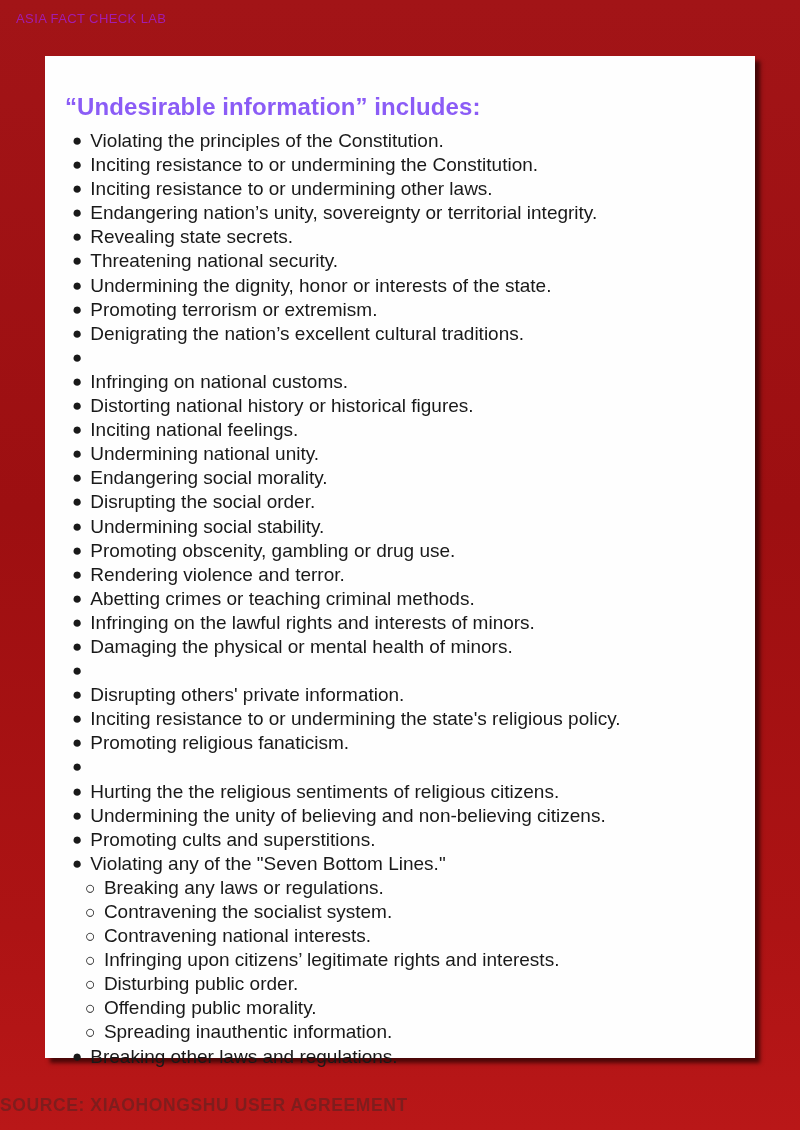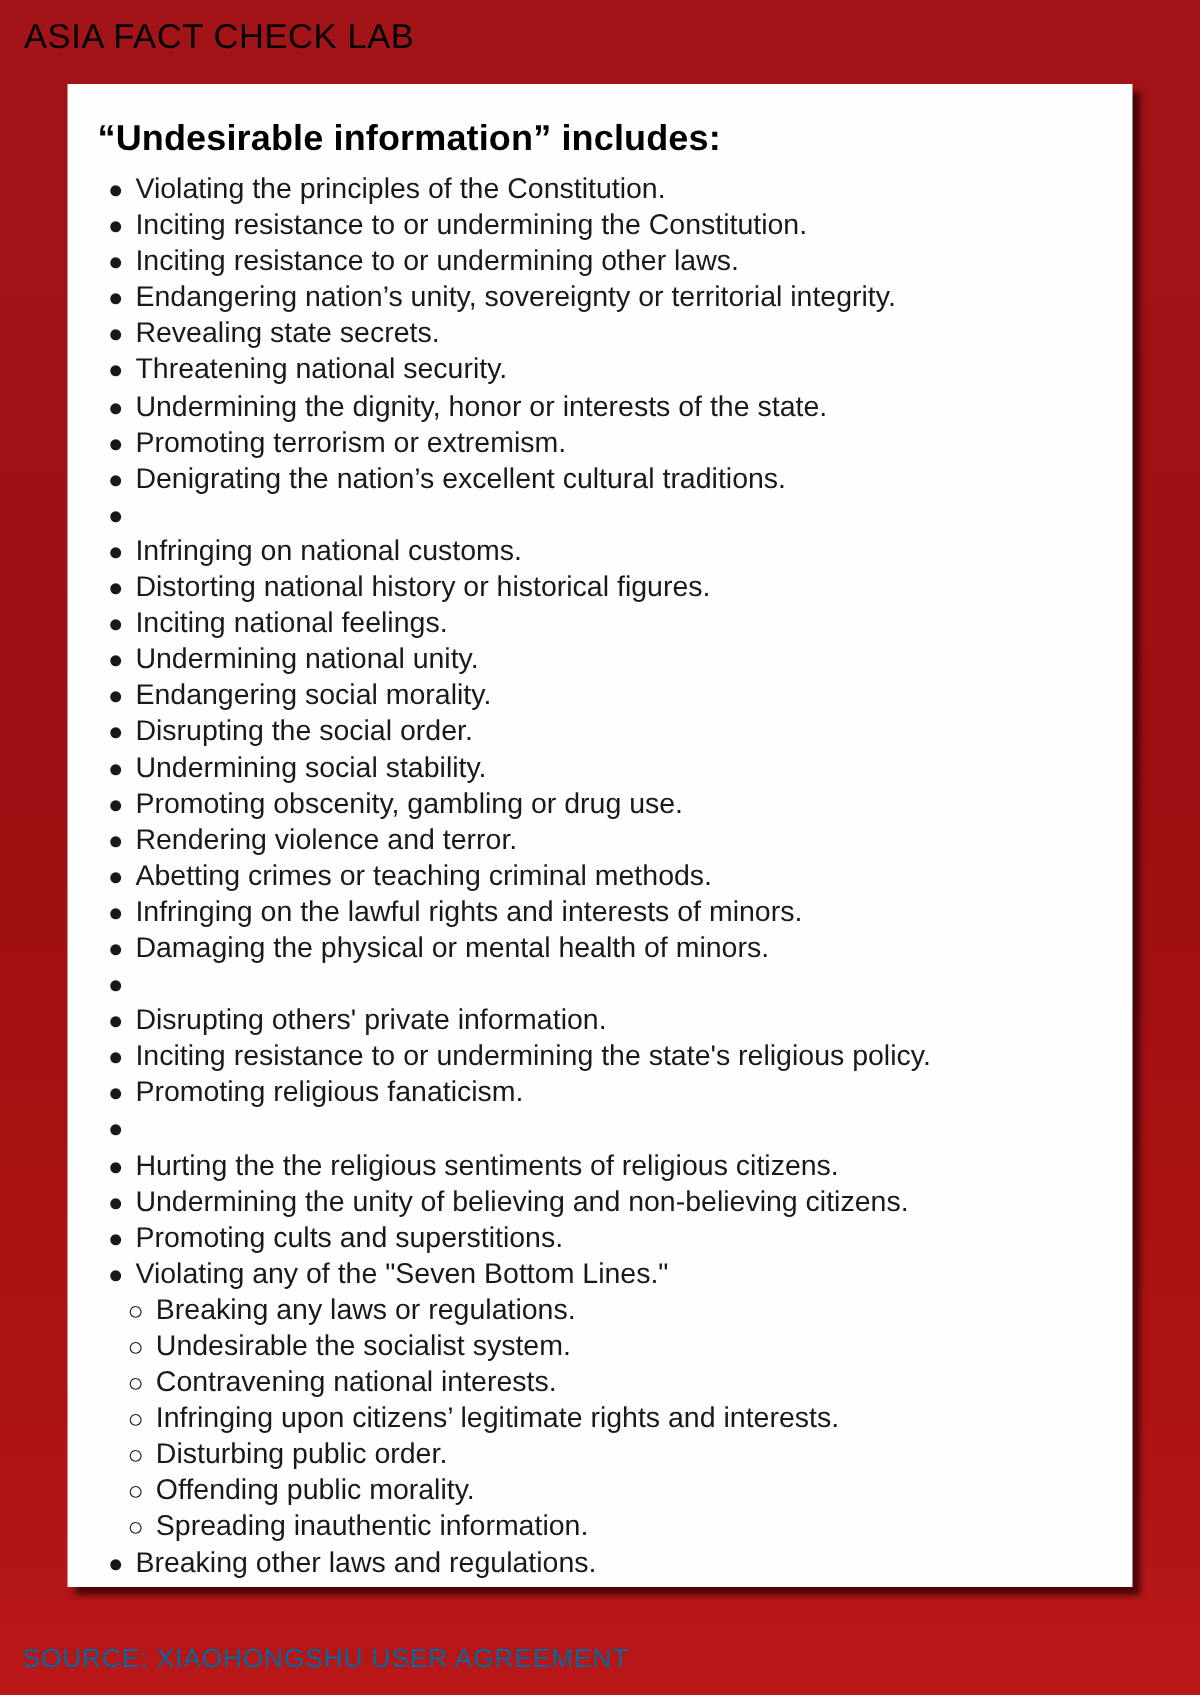--- a/index.html
+++ b/index.html
@@ -8,43 +8,43 @@
     height: 1130px;
     position: relative;
     overflow: hidden;
     font-family: "Liberation Sans", "DejaVu Sans", sans-serif;
     background: linear-gradient(180deg, #a21417 0%, #9d0f11 45%, #ad1314 82%, #b91718 100%);
   }
   .brand {
     position: absolute;
     left: 16px;
     top: 11px;
-    font-size: 23px;
+    font-size: 13px;
     letter-spacing: 0.4px;
-    color: #000000;
+    color: #a21caf;
     font-weight: 400;
     text-align: right;
   }
   .card {
     position: absolute;
     left: 45px;
     top: 56px;
     width: 710px;
     height: 1002px;
     box-sizing: border-box;
     background: #fefefe;
     padding: 21px 20px 0 20px;
     box-shadow: 5px 5px 4px rgba(25, 2, 2, 0.68);
   }
   .title {
-    margin: 2px 0 8px 0;
+    margin: 16px 0 8px 0;
     font-size: 24px;
     line-height: 28px;
     font-weight: bold;
-    color: #000000;
+    color: #8b5cf6;
     letter-spacing: 0.1px;
   }
   ul.list, ul.sublist {
     margin: 0;
     padding: 0;
     list-style: none;
   }
   ul.list { color: #191919; }
   .row {
     display: flex;
@@ -56,26 +56,26 @@
     flex: 0 0 auto;
     margin-right: 8px;
     font-size: 17px;
     line-height: 24.1px;
   }
   ul.list > li > .row { padding-left: 7px; }
   ul.sublist { margin-left: 20px; }
   ul.sublist .row .bullet { font-size: 18px; }
   .source {
     position: absolute;
-    left: 15px;
+    left: 0;
     top: 1095px;
     font-size: 17.5px;
     letter-spacing: 0.6px;
-    color: #0369a1;
-    font-weight: 400;
+    color: #7f1d1d;
+    font-weight: 700;
   }
 </style>
 </head>
 <body>
 
 <div class="brand">ASIA FACT CHECK LAB</div>
 
 <div class="card">
   <h1 class="title">“Undesirable information” includes:</h1>
   <ul class="list">
@@ -264,21 +264,21 @@
         <ul class="sublist">
           <li>
             <div class="row">
               <span class="bullet">○</span>
               <span class="item-text">Breaking any laws or regulations.</span>
             </div>
           </li>
           <li>
             <div class="row">
               <span class="bullet">○</span>
-              <span class="item-text">Undesirable the socialist system.</span>
+              <span class="item-text">Contravening the socialist system.</span>
             </div>
           </li>
           <li>
             <div class="row">
               <span class="bullet">○</span>
               <span class="item-text">Contravening national interests.</span>
             </div>
           </li>
           <li>
             <div class="row">

